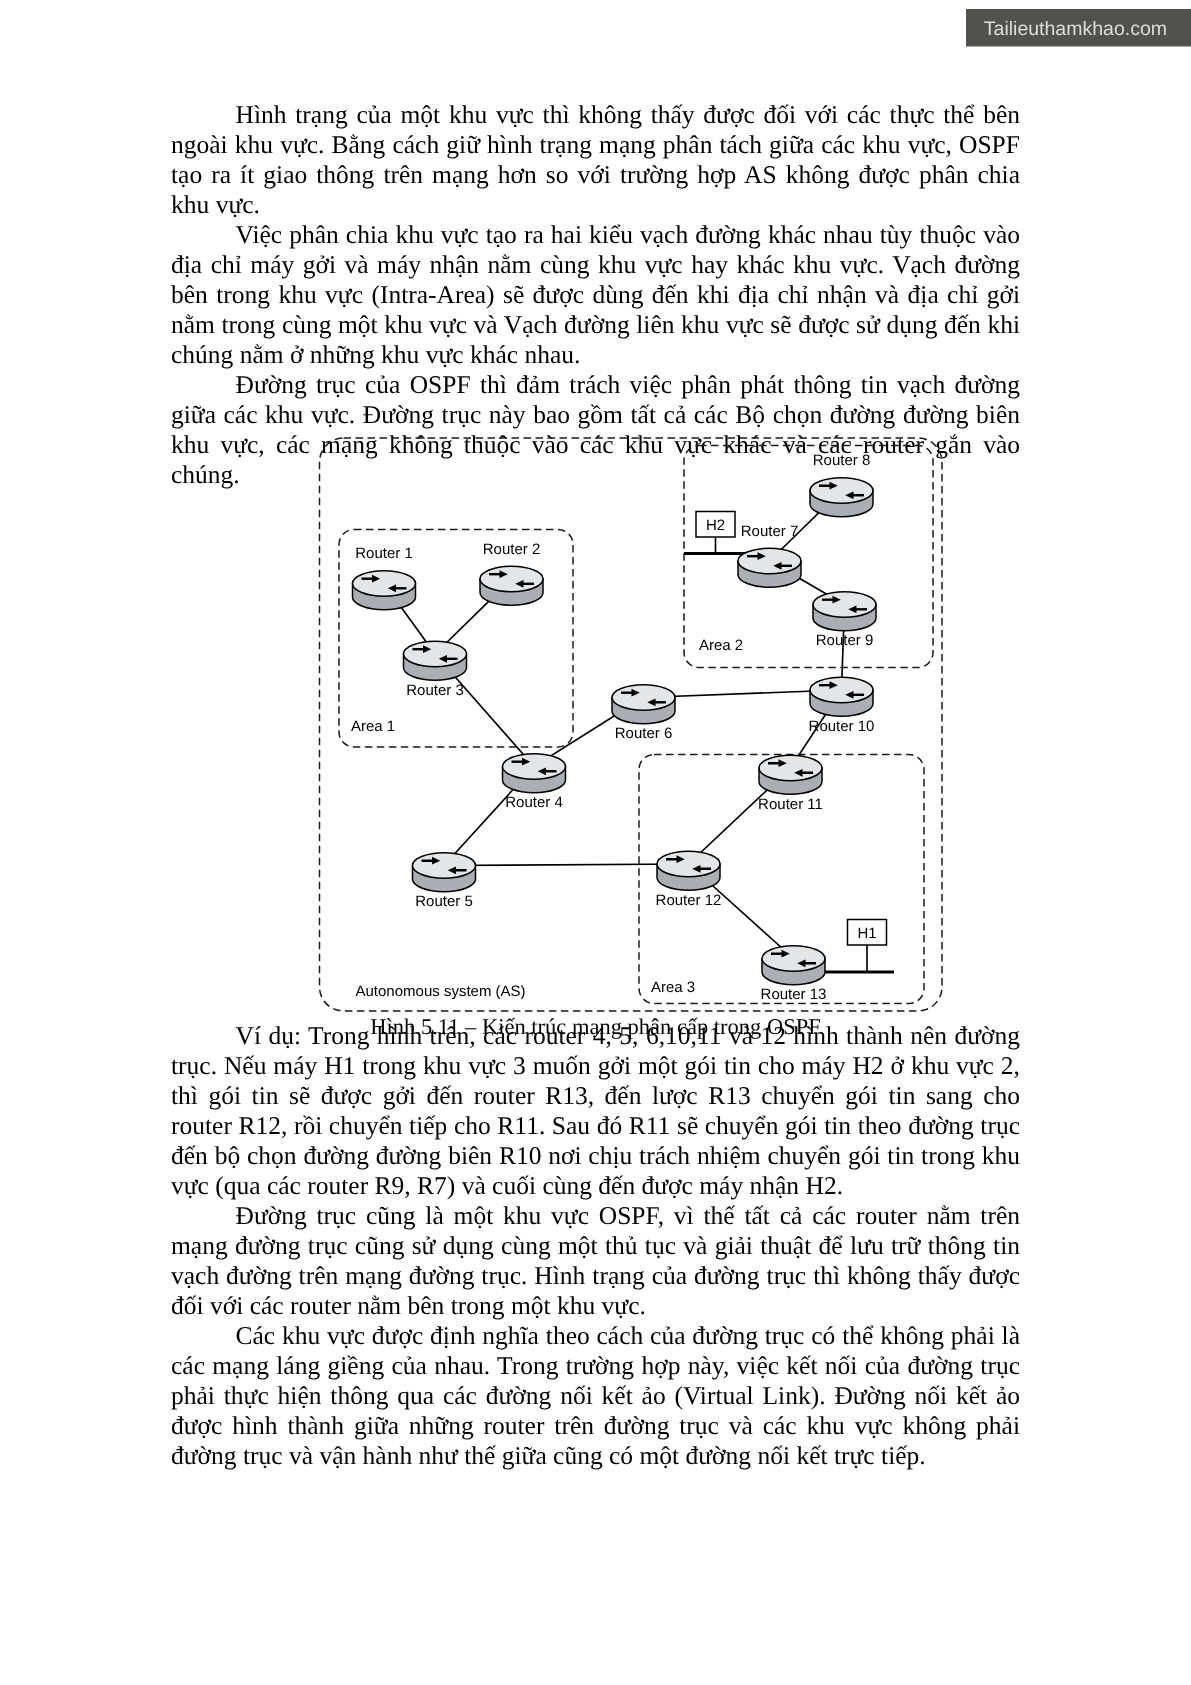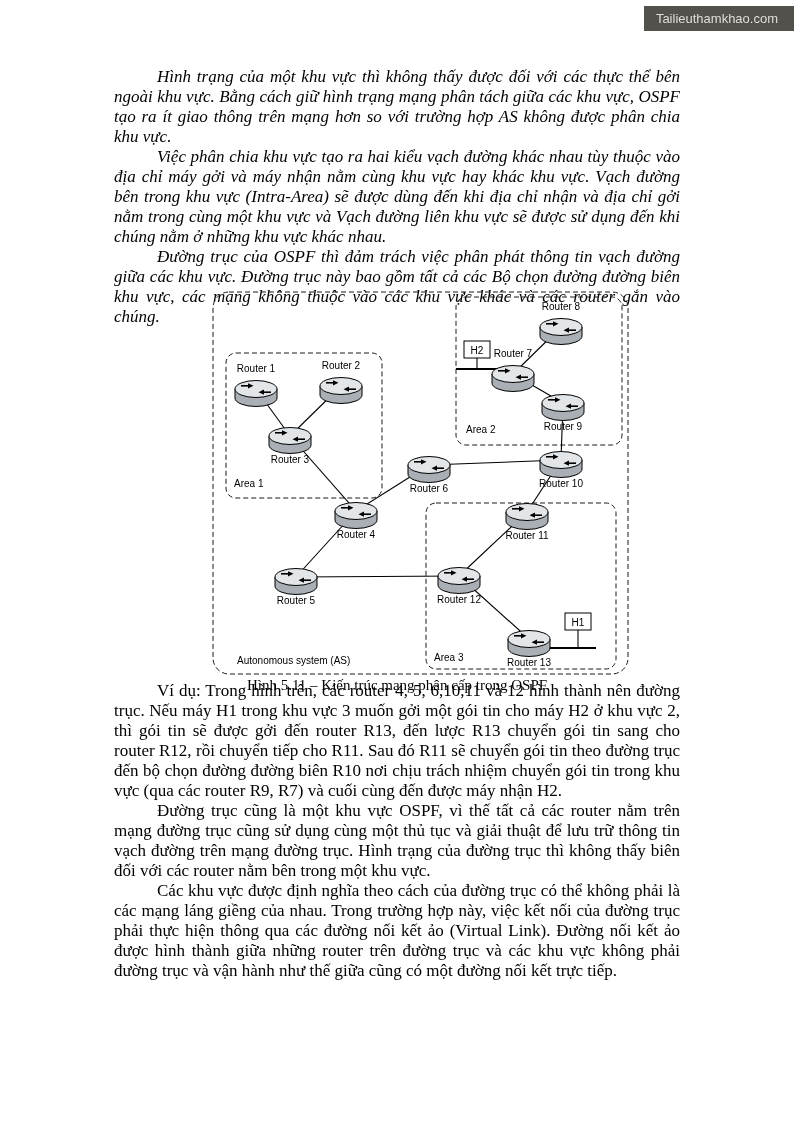--- a/index.html
+++ b/index.html
@@ -25,21 +25,21 @@
     color: #dfdedb;
     font-family: "Liberation Sans", "DejaVu Sans", sans-serif;
     font-size: 13px;
     padding: 0 16px 0 12px;
   }
   .textcol {
     position: absolute;
     left: 114px;
     width: 566px;
   }
-  #text-top { top: 67px; font-style: italic; }
+  #text-top { top: 67px; }
   #text-bottom { top: 681px; }
   .textcol p {
     margin: 0;
     font-size: 17px;
     line-height: 20px;
     text-align: justify;
     text-indent: 43px;
   }
   .figcaption {
     position: absolute;
@@ -153,17 +153,17 @@
         <text x="477" y="353.5" text-anchor="middle" class="dlabel">H2</text>
         <rect x="565" y="613" width="26" height="17" fill="#fff" stroke="#000" stroke-width="1"></rect>
         <text x="578" y="625.5" text-anchor="middle" class="dlabel">H1</text>
       </g>
   </svg>
 
   <div class="figcaption">Hình 5.11 – Kiến trúc mạng phân cấp trong OSPF</div>
 
   <div class="textcol" id="text-bottom">
       <p>Ví dụ: Trong hình trên, các router 4, 5, 6,10,11 và 12 hình thành nên đường trục. Nếu máy H1 trong khu vực 3 muốn gởi một gói tin cho máy H2 ở khu vực 2, thì gói tin sẽ được gởi đến router R13, đến lược R13 chuyển gói tin sang cho router R12, rồi chuyển tiếp cho R11. Sau đó R11 sẽ chuyển gói tin theo đường trục đến bộ chọn đường đường biên R10 nơi chịu trách nhiệm chuyển gói tin trong khu vực (qua các router R9, R7) và cuối cùng đến được máy nhận H2.</p>
-      <p>Đường trục cũng là một khu vực OSPF, vì thế tất cả các router nằm trên mạng đường trục cũng sử dụng cùng một thủ tục và giải thuật để lưu trữ thông tin vạch đường trên mạng đường trục. Hình trạng của đường trục thì không thấy biên đối với các router nằm bên trong một khu vực.</p>
+      <p>Đường trục cũng là một khu vực OSPF, vì thế tất cả các router nằm trên mạng đường trục cũng sử dụng cùng một thủ tục và giải thuật để lưu trữ thông tin vạch đường trên mạng đường trục. Hình trạng của đường trục thì không thấy được đối với các router nằm bên trong một khu vực.</p>
       <p>Các khu vực được định nghĩa theo cách của đường trục có thể không phải là các mạng láng giềng của nhau. Trong trường hợp này, việc kết nối của đường trục phải thực hiện thông qua các đường nối kết ảo (Virtual Link). Đường nối kết ảo được hình thành giữa những router trên đường trục và các khu vực không phải đường trục và vận hành như thế giữa cũng có một đường nối kết trực tiếp.</p>
     </div>
 
 </div>
 
 </body></html>

